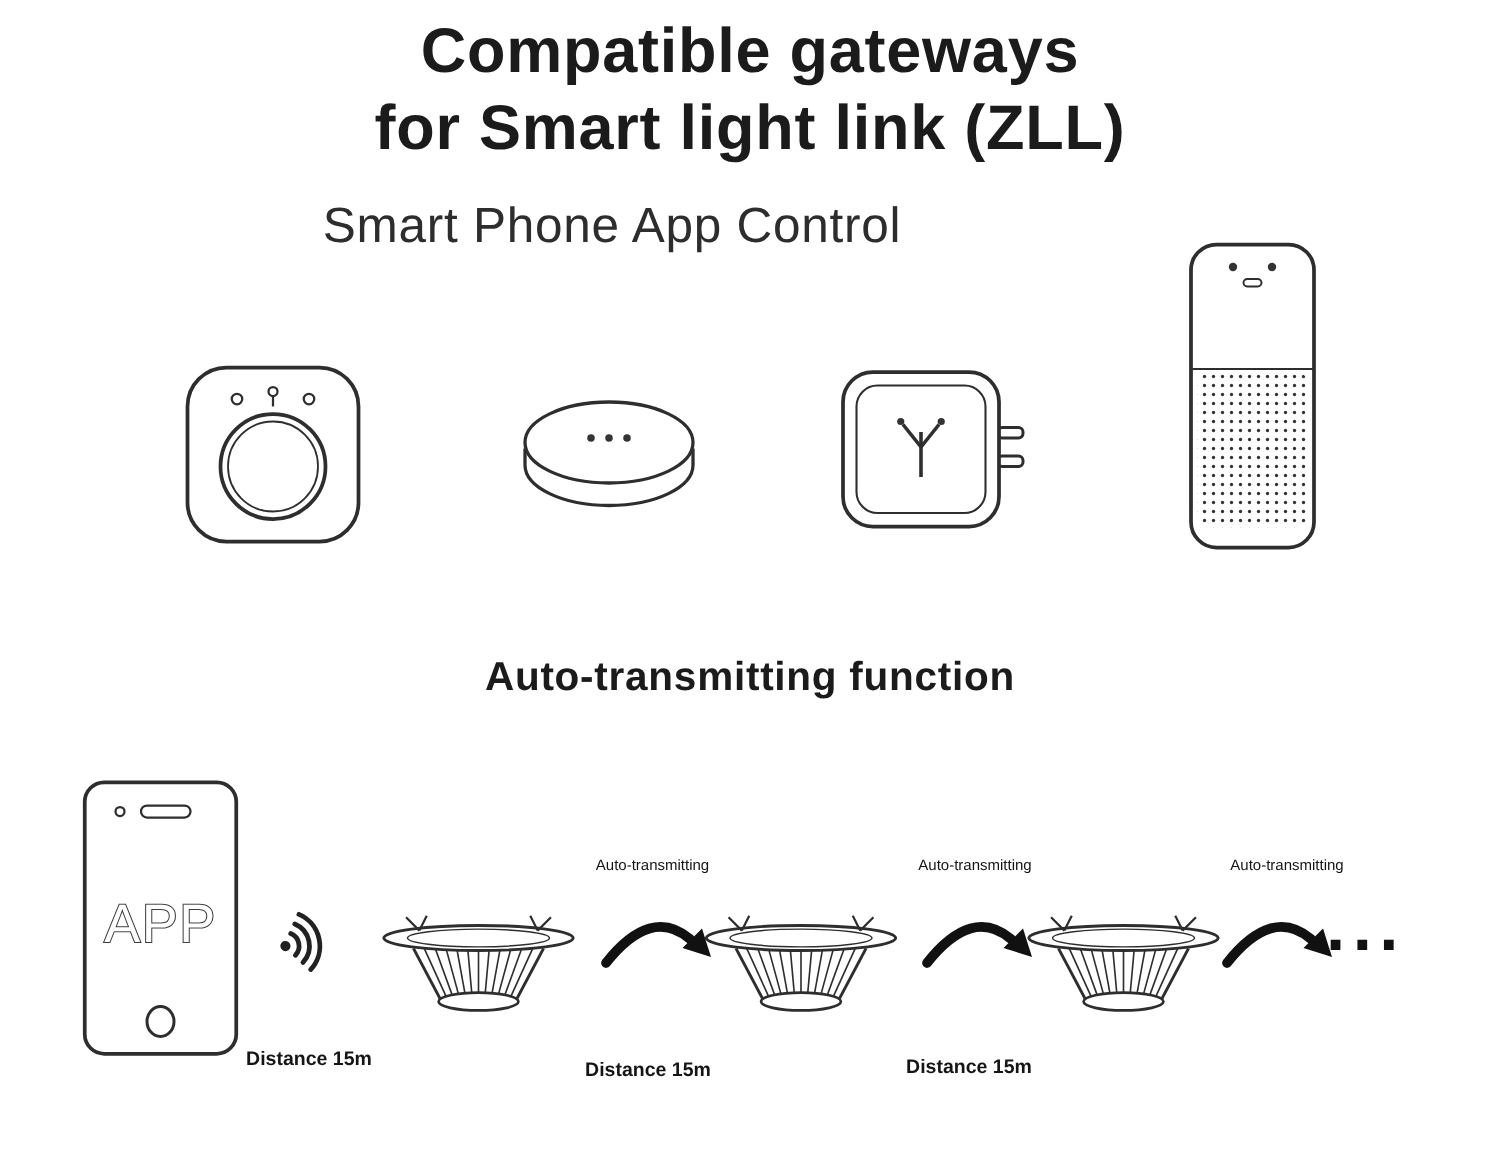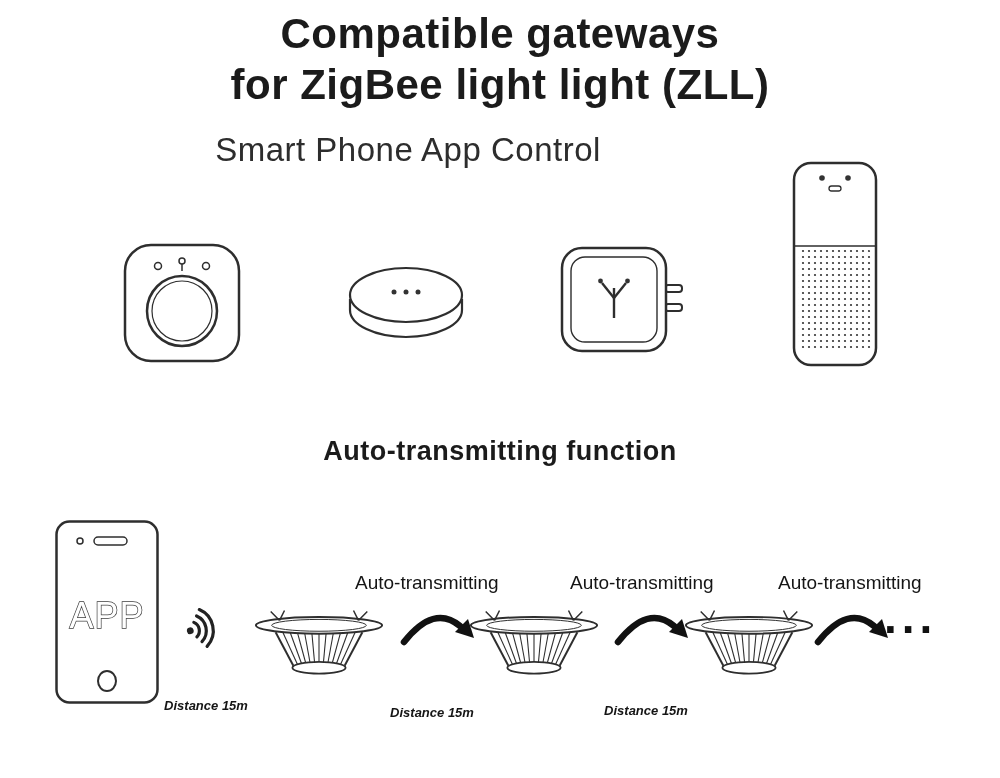--- a/index.html
+++ b/index.html
@@ -7,22 +7,22 @@
     position:relative;width:1000px;height:778px;background:#ffffff;
     font-family:"Liberation Sans",sans-serif;color:#141414;overflow:hidden;padding-left:36px;
   }
   .abs{position:absolute;}
   .title{left:0;top:8px;width:1000px;text-align:center;
     font-size:42px;font-weight:bold;line-height:51px;color:#1b1b1b;letter-spacing:.5px;}
   .subtitle{left:0;top:131px;width:816px;text-align:center;
     font-size:33px;font-weight:normal;color:#2d2d2d;letter-spacing:.5px;}
   .section-title{left:0;top:436px;width:1000px;text-align:center;
     font-size:27px;font-weight:bold;color:#1b1b1b;letter-spacing:.5px;}
-  .tx-label{width:160px;font-size:19px;color:#151515;}
-  .dist-label{width:150px;text-align:center;font-size:13px;font-weight:bold;color:#151515;font-style:italic;}
+  .tx-label{width:160px;text-align:center;font-size:10px;color:#151515;}
+  .dist-label{width:150px;text-align:center;font-size:13px;font-weight:bold;color:#151515;}
   .dots{font-size:46px;font-weight:bold;letter-spacing:5px;color:#111;line-height:46px;}
   svg{display:block;}
   .wifi{transform:rotate(-12deg);}
 </style>
 </head>
 <body>
 
 <div class="canvas">
 
   <svg width="0" height="0" style="position:absolute" aria-hidden="true">
@@ -53,21 +53,21 @@
       </symbol>
       <symbol id="swoosh-arrow" viewBox="0 0 80 50">
         <path d="M 6 40 Q 36 2 62 24" fill="none" stroke="#111111" stroke-width="6.5" stroke-linecap="round"></path>
         <polygon points="76,36 57,30 70,17" fill="#111111"></polygon>
       </symbol>
     </defs>
   </svg>
 
   <div class="abs title">
     <div>Compatible gateways</div>
-    <div>for ZigBee light light (ZLL)</div>
+    <div>for Smart light link (ZLL)</div>
   </div>
   <div class="abs subtitle">Smart Phone App Control</div>
 
   <svg class="abs" style="left:118px;top:228px" width="128" height="140" viewBox="0 0 128 140">
     <rect x="7" y="17" width="114" height="116" rx="26" fill="#ffffff" stroke="#2e2e2e" stroke-width="2.5"></rect>
     <circle cx="64" cy="83" r="35" fill="none" stroke="#2e2e2e" stroke-width="2.5"></circle>
     <circle cx="64" cy="83" r="30" fill="none" stroke="#2e2e2e" stroke-width="1.2"></circle>
     <circle cx="40" cy="38" r="3.5" fill="none" stroke="#2e2e2e" stroke-width="1.5"></circle>
     <circle cx="88" cy="38" r="3.5" fill="none" stroke="#2e2e2e" stroke-width="1.5"></circle>
     <circle cx="64" cy="33" r="3" fill="none" stroke="#2e2e2e" stroke-width="1.5"></circle>

